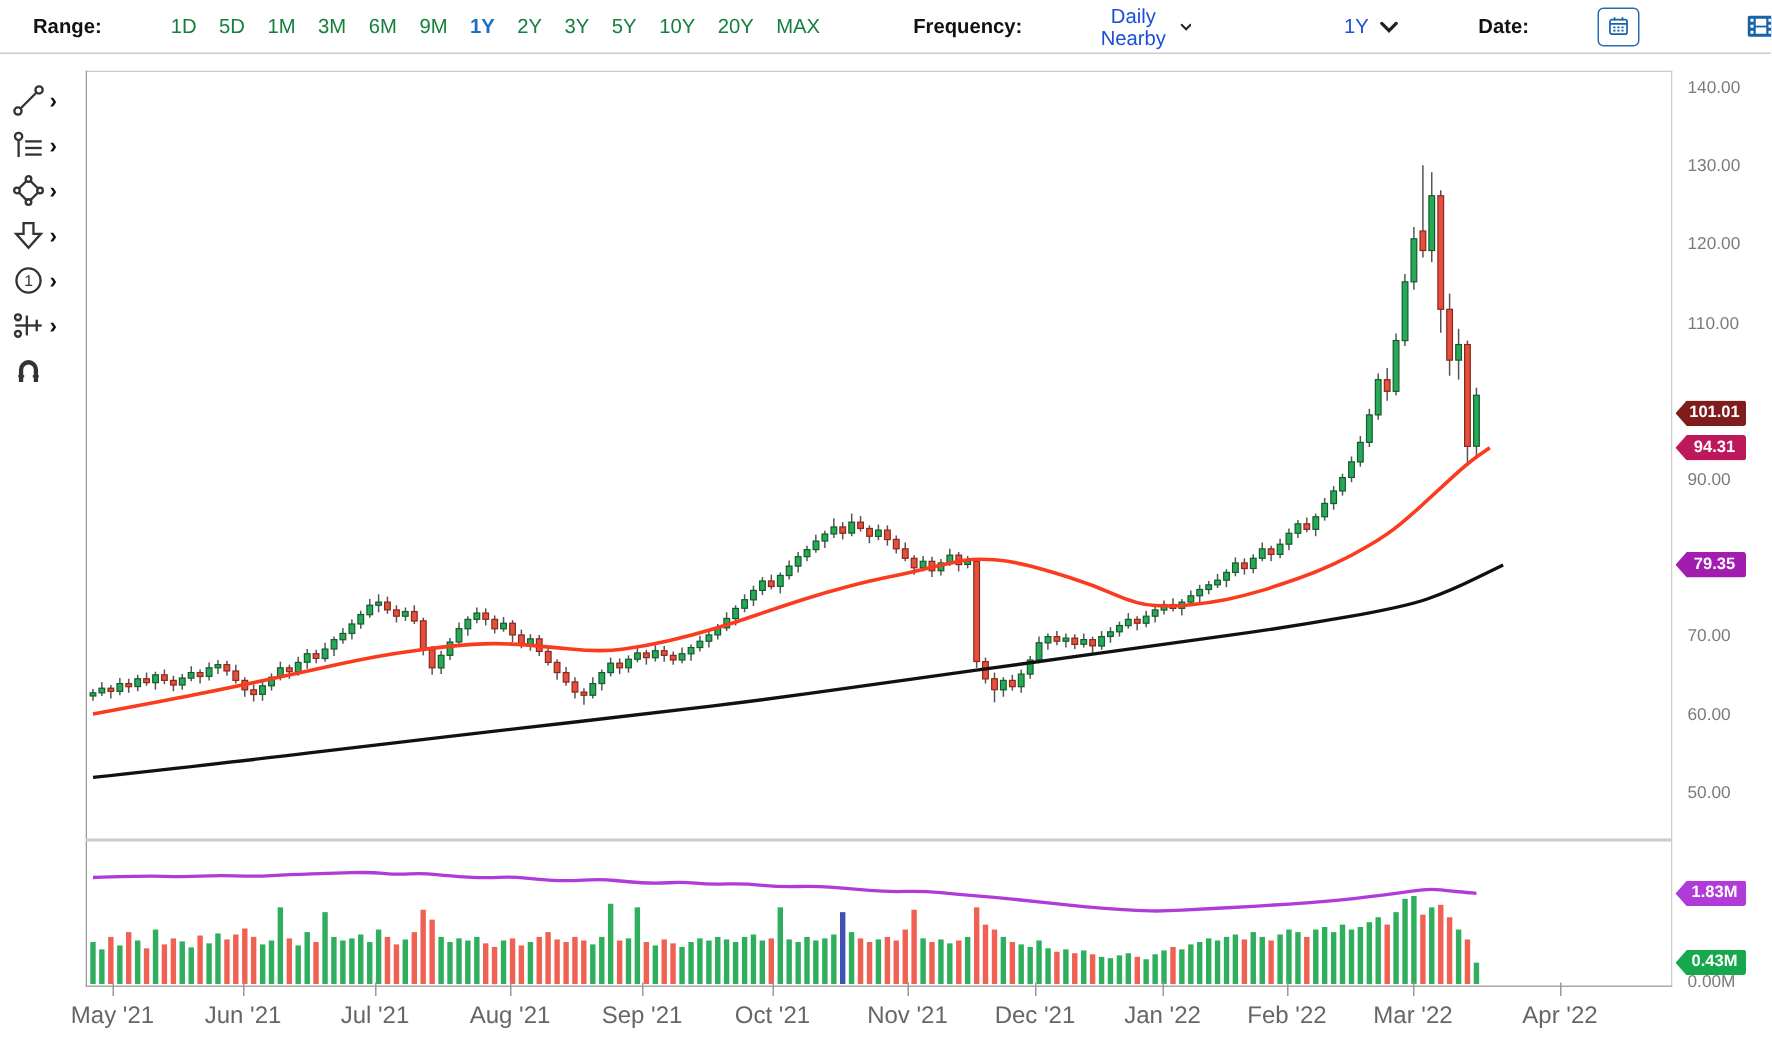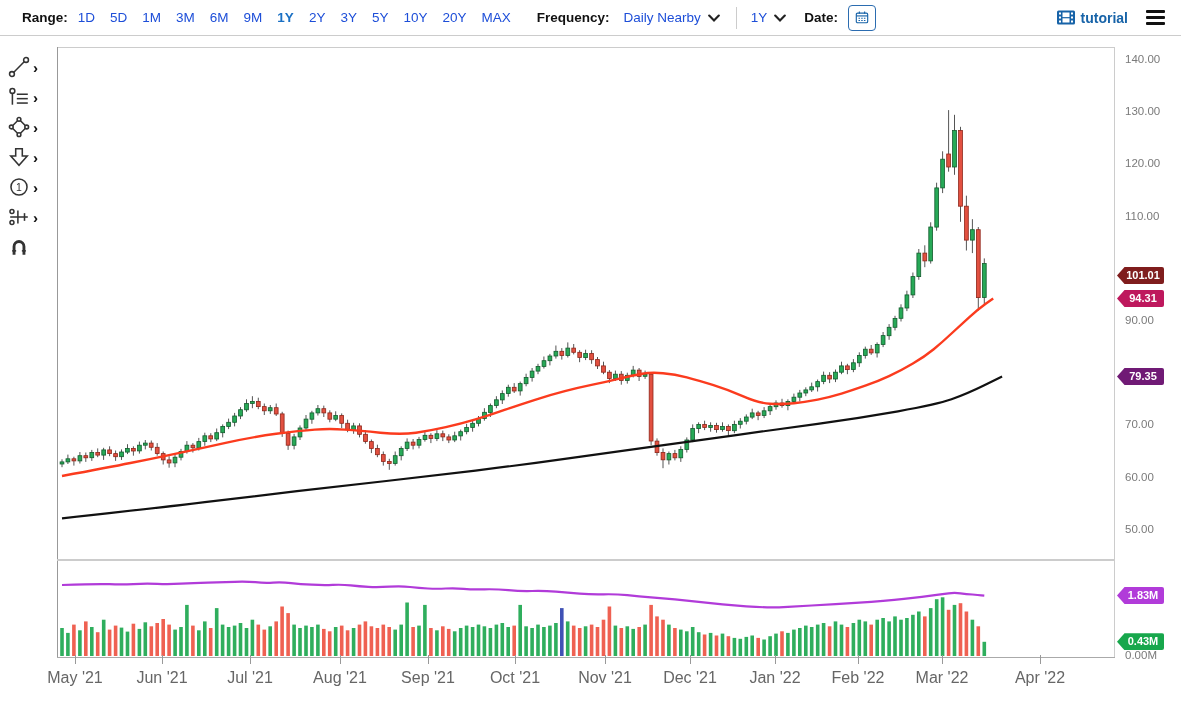--- a/index.html
+++ b/index.html
@@ -1,23 +1,23 @@
 <!DOCTYPE html>
 <html><head>
 <meta charset="utf-8">
 <style>
   html,body{margin:0;padding:0;background:#fff;}
   .app{position:relative;width:1181px;height:703px;background:#fff;overflow:hidden;
        font-family:"Liberation Sans",sans-serif;color:#222;}
   
   .toolbar{position:absolute;left:0;top:0;width:1181px;height:36px;display:flex;align-items:center;
-           border-bottom:1px solid #ccc;box-sizing:border-box;padding:0 14px 0 22px;font-size:13.5px;}
+           border-bottom:1px solid #ccc;box-sizing:border-box;padding:0 14px 0 22px;font-size:13.5px;gap:36px;}
   .tb-label{font-weight:bold;color:#111;margin-right:10px;}
   .range-opts{display:flex;align-items:center;gap:15px;margin-right:26px;}
-  .range-opt{cursor:pointer;color:#1d4ed8;}
+  .range-opt{cursor:pointer;color:#15803d;}
   .range-opt.sel{color:#1a70c4;font-weight:600;}
   .dd{display:flex;align-items:center;gap:7px;background:none;border:none;font:inherit;color:#1d4ed8;
       cursor:pointer;padding:2px 4px;margin-right:8px;}
   .tb-sep{width:1px;height:22px;background:#ccc;margin:0 10px 0 4px;}
   .cal-btn{width:28px;height:26px;border:1px solid #2b6cb0;border-radius:4px;background:#fff;
            display:flex;align-items:center;justify-content:center;cursor:pointer;}
   .tb-spacer{flex:1;}
   .tutorial{display:flex;align-items:center;gap:6px;color:#1763a8;font-weight:bold;font-size:14px;
             cursor:pointer;margin-right:16px;text-decoration:none;}
   .burger{display:flex;flex-direction:column;gap:3px;background:none;border:none;cursor:pointer;padding:2px;}
@@ -680,17 +680,17 @@
       <div class="x-tick" style="left: 858px;"></div>
       <div class="x-label" style="left: 858px;">Feb '22</div>
       <div class="x-tick" style="left: 942px;"></div>
       <div class="x-label" style="left: 942px;">Mar '22</div>
       <div class="x-tick" style="left: 1040px;"></div>
       <div class="x-label" style="left: 1040px;">Apr '22</div>
     </div>
   <div id="badgeLayer">
       <div class="axis-badge" style="background: #7f1d1d; top: 267px;">101.01</div>
       <div class="axis-badge" style="background: #be185d; top: 290.002px;">94.31</div>
-      <div class="axis-badge" style="background: #701a75; top: 368.093px;">79.35</div>
+      <div class="axis-badge" style="background: #a21caf; top: 368.093px;">79.35</div>
       <div class="axis-badge" style="background: rgb(177, 59, 217); top: 587.11px;">1.83M</div>
       <div class="axis-badge" style="background: rgb(23, 167, 76); top: 633.31px;">0.43M</div>
     </div>
 </div>
 
 </body></html>

